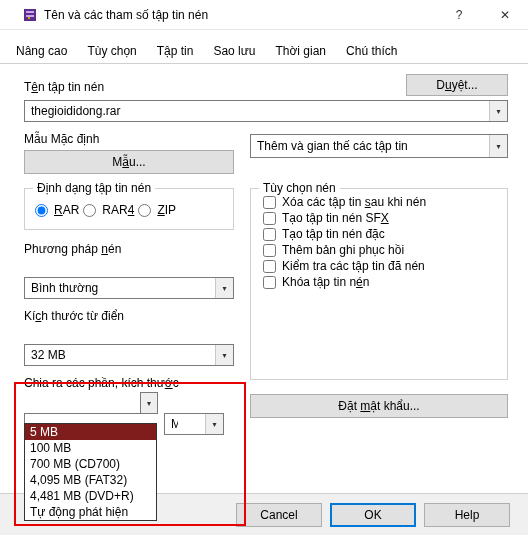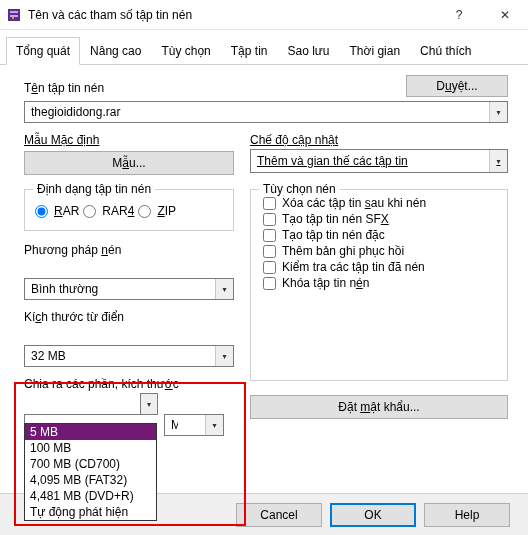--- a/index.html
+++ b/index.html
@@ -10,21 +10,21 @@
     color: #000;
     background: #fff;
     width: 528px;
     height: 535px;
     overflow: hidden;
   }
   .titlebar {
     display: flex;
     align-items: center;
     height: 30px;
-    padding: 0 0 0 6px;
+    padding: 0 0 0 22px;
     background: #fff;
     border-bottom: 1px solid #e5e5e5;
   }
   .titlebar .app-icon {
     width: 16px; height: 16px;
     display: inline-flex; align-items: center; justify-content: center;
   }
   .titlebar .title {
     margin-left: 6px;
     flex: 1;
@@ -143,21 +143,21 @@
     left: 24px;
     top: 423px;
     width: 133px;
   }
   .dropdown-list .opt {
     padding: 1px 5px;
     white-space: nowrap;
     overflow: hidden;
   }
   .dropdown-list .opt.sel {
-    background: #701a75;
+    background: #7f1d1d;
     color: #fff;
   }
   .bottom-bar {
     position: absolute;
     left: 0; right: 0;
     bottom: 0;
     height: 42px;
     border-top: 1px solid #d0d0d0;
     background: #f0f0f0;
     display: flex;
@@ -211,47 +211,45 @@
   <span class="title">Tên và các tham số tập tin nén</span>
   <div class="win-btn">
       <span>?</span>
     </div>
   <div class="win-btn">
       <span>✕</span>
     </div>
 </div>
 
 <div class="tabstrip">
-  <div class="tab active">Tổng quát</div>
   <div class="tab">Nâng cao</div>
   <div class="tab">Tùy chọn</div>
   <div class="tab">Tập tin</div>
   <div class="tab">Sao lưu</div>
   <div class="tab">Thời gian</div>
   <div class="tab">Chú thích</div>
 </div>
 
 <div class="body">
 
   <div class="row" style="justify-content: space-between; align-items: flex-end;">
     <span class="lbl"><span>T</span><span class="hotkey">ê</span><span>n tập tin nén</span></span>
     <button class="btn" style="width:102px;"><span>D</span><span class="hotkey">u</span><span>yệt...</span></button>
   </div>
   <div class="combo" style="width:100%; margin-top:4px;">
     <span class="combo-text">thegioididong.rar</span>
     <span class="combo-arrow">▾</span>
   </div>
 
-  <div class="cols" style="margin-top:10px;text-decoration:underline;">
+  <div class="cols" style="margin-top:10px;">
     <div class="col-left">
       <span class="lbl">Mẫu Mặc định</span>
       <button class="btn" style="width:100%; height:24px; margin-top:2px;"><span>M</span><span class="hotkey">ẫ</span><span>u...</span></button>
     </div>
     <div class="col-right">
-      <span class="lbl"><span>Chế độ cập nhậ</span><span class="hotkey">t</span></span>
       <div class="combo" style="width:100%; height:24px; margin-top:2px;">
         <span class="combo-text">Thêm và gian thế các tập tin</span>
         <span class="combo-arrow">▾</span>
       </div>
     </div>
   </div>
 
   <div class="cols" style="margin-top:6px;">
     <div class="col-left">
 

